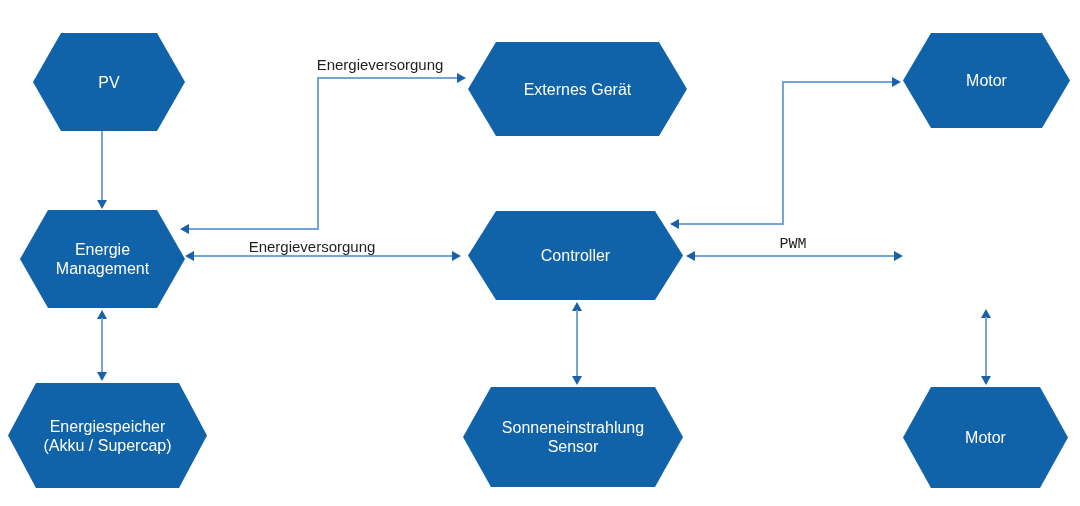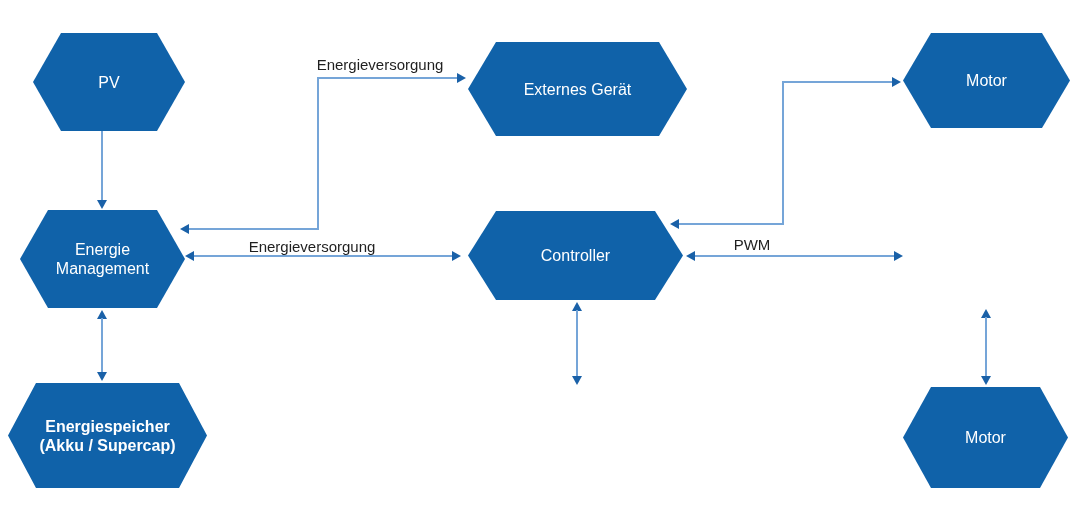--- a/index.html
+++ b/index.html
@@ -49,23 +49,25 @@
   <div class="hex" style="left:468px;top:31px;width:219px;height:94px;margin-top:11px;">Externes Gerät</div>
 
   <div class="hex" style="left:903px;top:33px;width:167px;height:95px;">Motor</div>
 
   <div class="hex" style="left:468px;top:211px;width:215px;height:89px;">Controller</div>
 
   <div class="hex" style="left:20px;top:210px;width:165px;height:98px;">Energie
 Management</div>
 
 
-  <div class="hex" style="left:8px;top:383px;width:199px;height:105px;font-weight:bold;">Energiespeicher
+  <div class="hex" style="left:8px;top:383px;width:199px;height:105px;">Energiespeicher
 (Akku / Supercap)</div>
 
+  <div class="hex" style="left:463px;top:387px;width:220px;height:100px;">Sonneneinstrahlung
+Sensor</div>
 
   <div class="hex" style="left:903px;top:387px;width:165px;height:101px;">Motor</div>
 
   <div>
     <div class="seg v" style="left:101px;top:131px;height:70px;"></div>
     <div class="ah down" style="left:97px;top:200px;"></div>
   </div>
 
   <div>
     <div class="ah left" style="left:180px;top:224px;"></div>
@@ -88,21 +90,21 @@
     <div class="seg h" style="left:679px;top:223px;width:105px;"></div>
     <div class="seg v" style="left:782px;top:81px;height:144px;"></div>
     <div class="seg h" style="left:782px;top:81px;width:110px;"></div>
     <div class="ah right" style="left:892px;top:77px;"></div>
   </div>
 
   <div>
     <div class="ah left" style="left:686px;top:251px;"></div>
     <div class="seg h" style="left:695px;top:255px;width:200px;"></div>
     <div class="ah right" style="left:894px;top:251px;"></div>
-    <div class="edge-label" style="left:722px;top:236px;width:60px;">PWM</div>
+    <div class="edge-label" style="left:763px;top:236px;width:60px;font-family:Liberation Mono, monospace;">PWM</div>
   </div>
 
   <div>
     <div class="ah up" style="left:97px;top:310px;"></div>
     <div class="seg v" style="left:101px;top:318px;height:55px;"></div>
     <div class="ah down" style="left:97px;top:372px;"></div>
   </div>
 
   <div>
     <div class="ah up" style="left:572px;top:302px;"></div>

